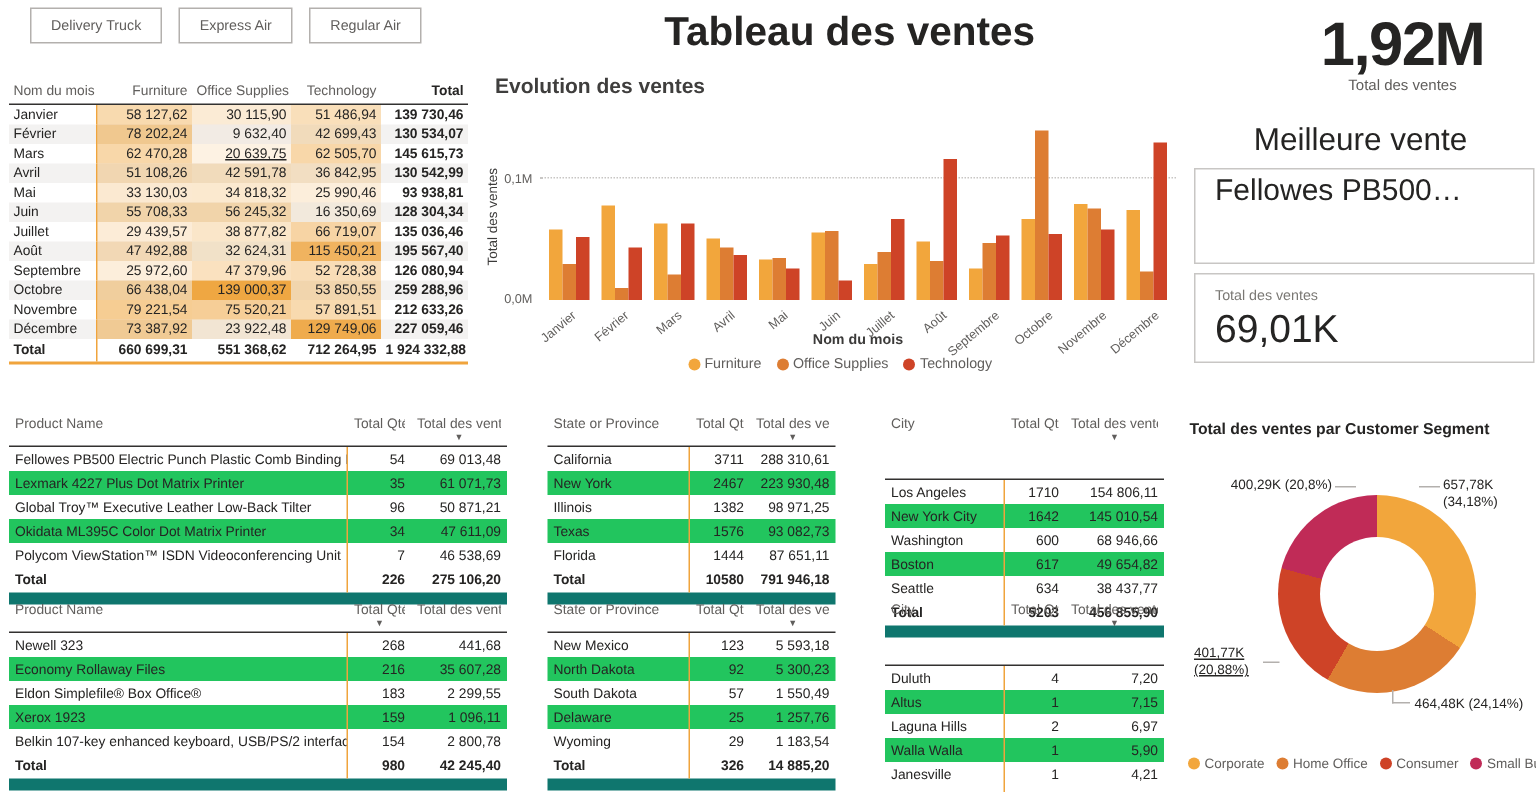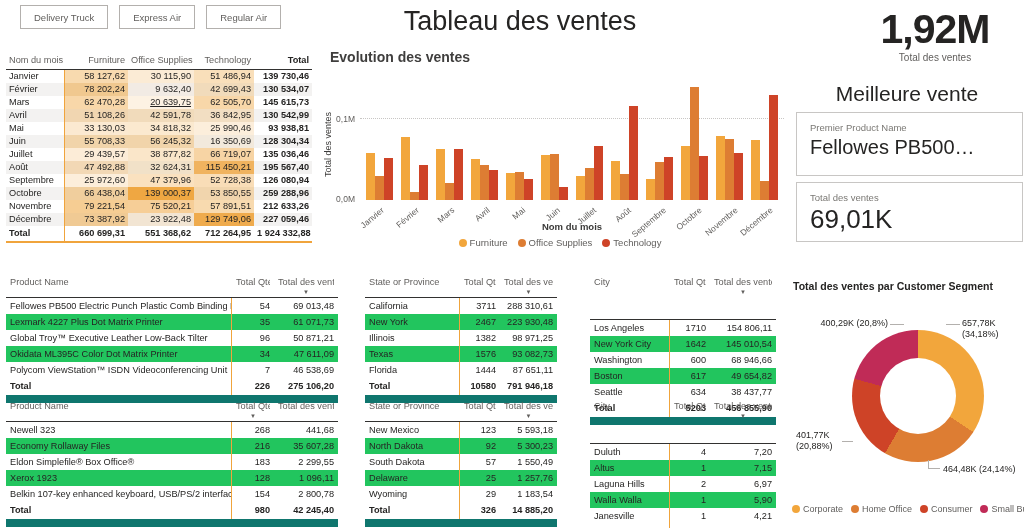--- a/index.html
+++ b/index.html
@@ -4,21 +4,21 @@
 <style>
   * { margin:0; padding:0; box-sizing:border-box; }
   body { background:#e8e8e8; font-family:"Liberation Sans", sans-serif; }
   .canvas { position:relative; width:1024px; height:528px; background:#ffffff; overflow:hidden; color:#252423; }
 
   
   .slicer { position:absolute; left:20px; top:5px; display:flex; gap:11px; }
   .slicer-btn { height:24px; min-width:70px; padding:0 13px; background:#fff; border:1px solid #b3b0ad; color:#605e5c; font-size:9.5px; font-family:inherit; cursor:pointer; }
 
   
-  .page-title { position:absolute; left:350px; top:6px; width:340px; text-align:center; font-size:27px; font-weight:400; color:#252423; }
+  .page-title { position:absolute; left:350px; top:6px; width:340px; text-align:right; font-size:27px; font-weight:700; color:#252423; }
 
   
   .matrix { position:absolute; left:6px; top:50px; width:306px; border-bottom:2px solid #f0a43c; }
   .mx-row { display:flex; height:13px; line-height:13px; font-size:9.2px; }
   .mx-row.stripe { background:#f3f2f1; }
   .mx-header { height:20px; line-height:20px; color:#605e5c; border-bottom:1px solid #323130; }
   .mx-header .mc4 { color:#252423; }
   .mx-total { height:15px; line-height:15px; font-weight:700; }
   .mc { padding:0 3px; white-space:nowrap; overflow:hidden; }
   .mc0 { width:59px; }
@@ -83,21 +83,21 @@
   .tpos6 { left:590px; top:398px; width:186px; }
 
   
   .donutbox { position:absolute; left:788px; top:272px; width:236px; height:256px; }
   .donut-title { position:absolute; left:5px; top:8px; font-size:10.5px; font-weight:700; color:#252423; }
   .donut { position:absolute; left:64px; top:58px; width:132px; height:132px; border-radius:50%; }
   .hole { position:absolute; left:28px; top:28px; width:76px; height:76px; border-radius:50%; background:#fff; }
   .callout { position:absolute; font-size:9px; color:#252423; line-height:11px; }
   .co-tl { left:8px;  top:46px;  width:92px; text-align:right; }
   .co-tr { left:174px; top:46px; width:55px; }
-  .co-l  { left:8px;  top:158px; width:52px; }
+  .co-l  { left:8px;  top:158px; width:52px;text-decoration:underline; }
   .co-b  { left:155px; top:192px; width:80px; }
   .conn { position:absolute; border-color:#b3b0ad; }
   .cn1 { left:102px; top:52px;  width:14px; border-top:1px solid #b3b0ad; }
   .cn2 { left:158px; top:52px;  width:14px; border-top:1px solid #b3b0ad; }
   .cn3 { left:54px;  top:169px; width:11px; border-top:1px solid #b3b0ad; }
   .cn4 { left:140px; top:188px; width:12px; height:9px; border-left:1px solid #b3b0ad; border-bottom:1px solid #b3b0ad; }
   .donut-legend { position:absolute; left:4px; top:232px; display:flex; gap:8px; font-size:9px; color:#605e5c; white-space:nowrap; }
 </style>
 </head>
 <body>
@@ -341,21 +341,20 @@
   </div>
 
   <div class="kpi">
     <div class="kpi-value">1,92M</div>
     <div class="kpi-label">Total des ventes</div>
   </div>
 
   <div class="best-heading">Meilleure vente</div>
 
   <div class="card card1">
-    <div class="clabel">Premier Product Name</div>
     <div class="cvalue">Fellowes PB500…</div>
   </div>
   <div class="card card2">
     <div class="clabel">Total des ventes</div>
     <div class="cvalue">69,01K</div>
   </div>
 
   <div class="mini t-prod tpos1">
       <div class="hrow">
         <div class="cell c0 hc">
@@ -519,21 +518,21 @@
         <div class="cell c1">216</div>
         <div class="cell c2">35 607,28</div>
       </div>
       <div class="drow">
         <div class="cell c0">Eldon Simplefile® Box Office®</div>
         <div class="cell c1">183</div>
         <div class="cell c2">2 299,55</div>
       </div>
       <div class="drow stripe">
         <div class="cell c0">Xerox 1923</div>
-        <div class="cell c1">128</div>
+        <div class="cell c1">159</div>
         <div class="cell c2">1 096,11</div>
       </div>
       <div class="drow">
         <div class="cell c0">Belkin 107-key enhanced keyboard, USB/PS/2 interface</div>
         <div class="cell c1">154</div>
         <div class="cell c2">2 800,78</div>
       </div>
       <div class="trow">
         <div class="cell c0">Total</div>
         <div class="cell c1">980</div>

